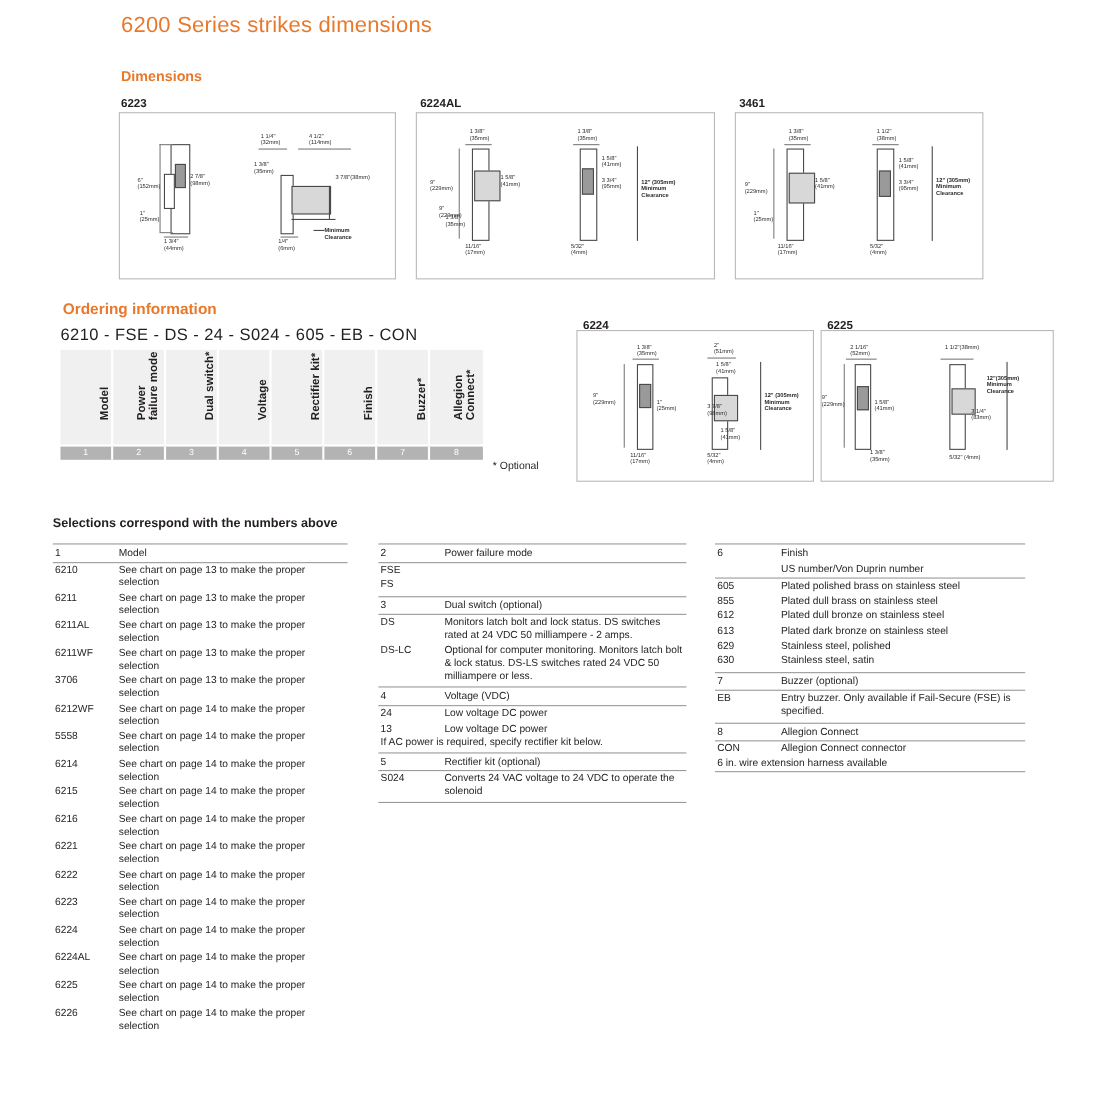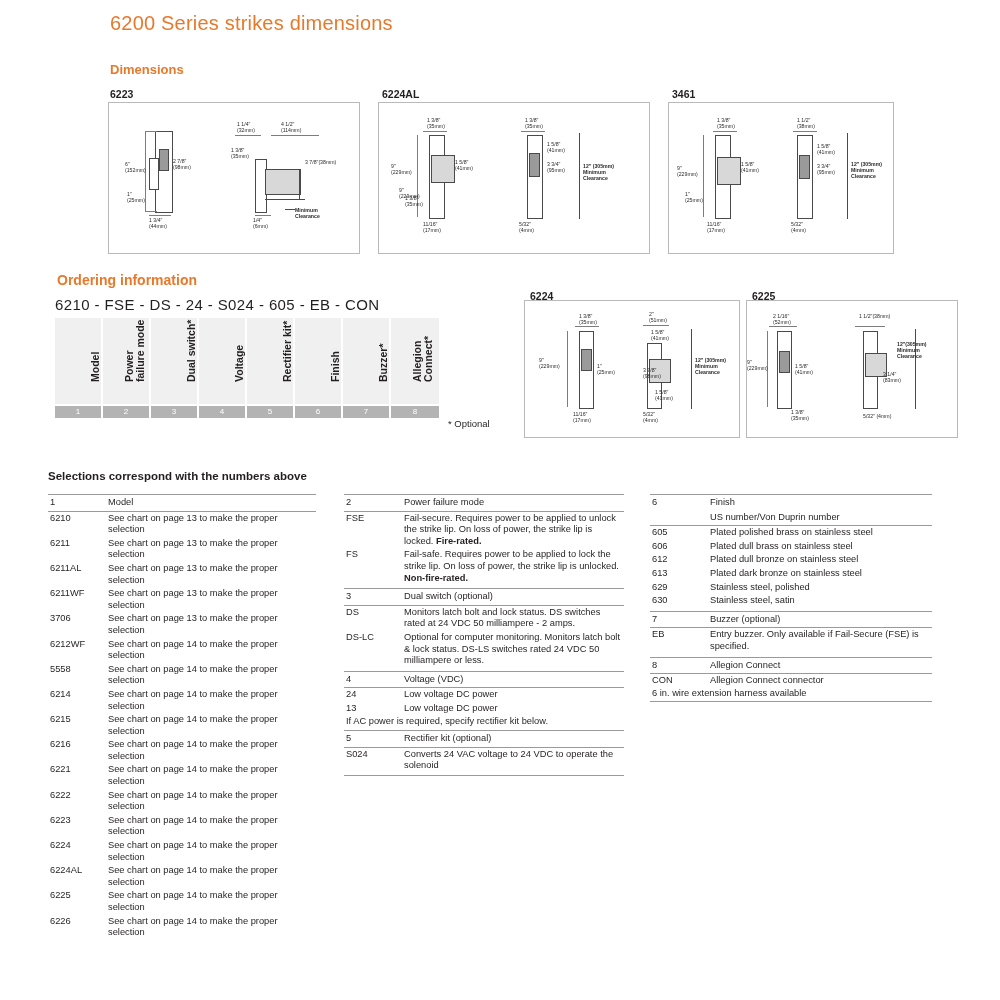--- a/index.html
+++ b/index.html
@@ -456,25 +456,23 @@
   </div>
 
   <div class="sel-col" style="left:344px; top:494px; width:280px;">
 
     <div class="sel-row hdr">
       <div class="k">2</div>
       <div class="v">Power failure mode</div>
     </div>
     <div class="sel-row">
       <div class="k">FSE</div>
-      <div class="v"><span>Fail-secure. Requires power to be applied to unlock the strike lip. On loss of power, the strike lip is locked. </span><b>Fire-rated.</b></div>
     </div>
     <div class="sel-row">
       <div class="k">FS</div>
-      <div class="v"><span>Fail-safe. Requires power to be applied to lock the strike lip. On loss of power, the strike lip is unlocked. </span><b>Non-fire-rated.</b></div>
     </div>
 
     <div class="sel-row hdr" style="margin-top:3px;">
       <div class="k">3</div>
       <div class="v">Dual switch (optional)</div>
     </div>
     <div class="sel-row">
         <div class="k">DS</div>
         <div class="v">Monitors latch bolt and lock status. DS switches rated at 24 VDC 50 milliampere - 2 amps.</div>
       </div>
@@ -516,21 +514,21 @@
     </div>
     <div class="sel-row" style="border-bottom:1px solid #9a9a9a; padding-bottom:2px;">
       <div class="k"></div>
       <div class="v">US number/Von Duprin number</div>
     </div>
     <div class="sel-row">
         <div class="k">605</div>
         <div class="v">Plated polished brass on stainless steel</div>
       </div>
     <div class="sel-row">
-        <div class="k">606</div>
+        <div class="k">855</div>
         <div class="v">Plated dull brass on stainless steel</div>
       </div>
     <div class="sel-row">
         <div class="k">612</div>
         <div class="v">Plated dull bronze on stainless steel</div>
       </div>
     <div class="sel-row">
         <div class="k">613</div>
         <div class="v">Plated dark bronze on stainless steel</div>
       </div>

